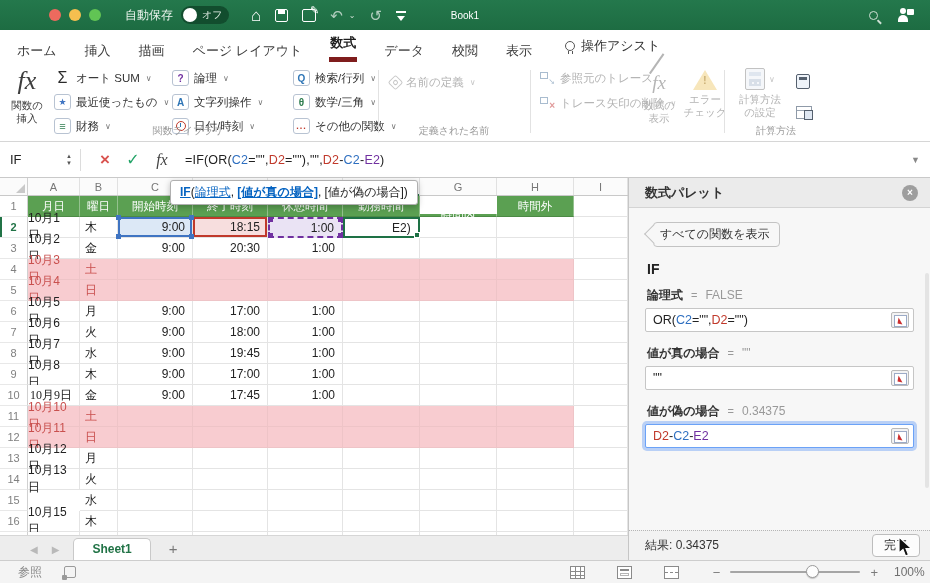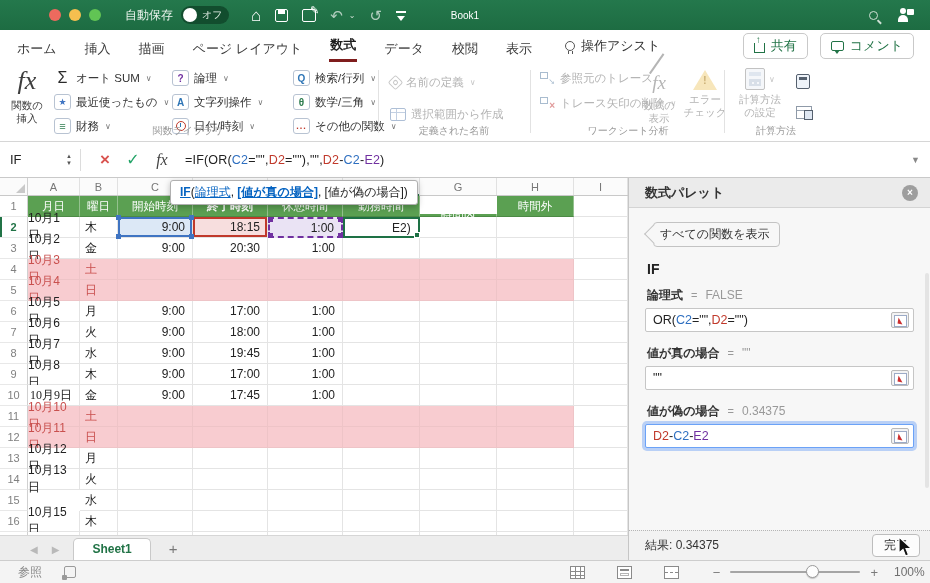--- a/index.html
+++ b/index.html
@@ -33,21 +33,21 @@
   .ic-search { width:9px; height:9px; border:1.5px solid #cfe0d5; border-radius:50%; position:relative; }
   .ic-search::after { content:""; position:absolute; width:5px; height:1.5px; background:#cfe0d5; transform:rotate(45deg); left:7px; top:9px; }
   .ic-person { width:16px; height:14px; position:relative; }
   .ic-person::before { content:""; position:absolute; left:2px; top:0; width:6px; height:6px; border-radius:50%; background:#fff; }
   .ic-person::after { content:""; position:absolute; left:0; top:7px; width:10px; height:7px; border-radius:5px 5px 0 0; background:#fff; }
   .ic-person .bubble { position:absolute; right:0; top:1px; width:7px; height:6px; background:#fff; border-radius:1px; }
 
   
   #tabbar { left:0; top:30px; width:930px; height:32px; background:#fff; display:flex; align-items:center; padding:0 16px; }
   .rtab { font-size:13px; color:#3a3a3a; margin-right:26px; padding:7px 1px 5px; cursor:default; white-space:nowrap; }
-  .rtab.active { color:#1d1d1d; font-weight:700; border-bottom:4px solid #7f1d1d; }
+  .rtab.active { color:#1d1d1d; font-weight:700; border-bottom:8px solid #7f1d1d; }
   #assist { display:flex; align-items:center; gap:6px; margin-left:6px; color:#333; font-size:13px; }
   .ic-bulb { width:10px; height:10px; border:1.5px solid #555; border-radius:50%; position:relative; }
   .ic-bulb::after { content:""; position:absolute; left:2px; top:9px; width:3px; height:3px; border-left:1.5px solid #555; border-right:1.5px solid #555; }
   .tab-right { margin-left:auto; display:flex; gap:12px; }
   .pill-btn { border:1px solid #c9c9c9; border-radius:5px; padding:3px 10px; display:flex; align-items:center; gap:6px; color:#217346; font-size:13px; background:#fff; }
   .ic-share { width:11px; height:10px; border:1.5px solid #217346; border-top:none; position:relative; margin-top:3px; }
   .ic-share::after { content:"\2191"; position:absolute; left:1px; top:-9px; font-size:10px; color:#217346; font-weight:bold; }
   .ic-comment { width:13px; height:10px; border:1.5px solid #217346; border-radius:2px; position:relative; }
   .ic-comment::after { content:""; position:absolute; left:2px; bottom:-4px; border-left:3px solid transparent; border-right:3px solid transparent; border-top:4px solid #217346; }
 
@@ -238,30 +238,20 @@
       <div class="rtab">ページ レイアウト</div>
       <div class="rtab active">数式</div>
       <div class="rtab">データ</div>
       <div class="rtab">校閲</div>
       <div class="rtab">表示</div>
     </div>
   <div id="assist">
     <span class="ic-bulb"></span>
     <span>操作アシスト</span>
   </div>
-  <div class="tab-right">
-    <div class="pill-btn">
-      <span class="ic-share"></span>
-      <span>共有</span>
-    </div>
-    <div class="pill-btn">
-      <span class="ic-comment"></span>
-      <span>コメント</span>
-    </div>
-  </div>
 </div>
 
 <div id="ribbon" class="abs">
   <div class="bigbtn" style="left:4px;">
     <span class="fx-big">fx</span>
     <span class="blabel">関数の
 挿入</span>
   </div>
   <div id="lib-col-0" class="rib-col" style="left:54px;">
       <div class="rib-item">
@@ -318,24 +308,20 @@
     </div>
   <div class="grp-label" style="left:4px;width:368px;">関数ライブラリ</div>
 
   <div class="rib-divider" style="left:378px;"></div>
   <div class="rib-col" style="left:390px;gap:12px;top:10px;">
     <div class="rib-item disabled">
       <span class="ic-tag"></span>
       <span>名前の定義</span>
       <span class="caret">∨</span>
     </div>
-    <div class="rib-item disabled">
-      <span class="ic-grid-sel"></span>
-      <span>選択範囲から作成</span>
-    </div>
   </div>
   <div class="grp-label" style="left:384px;width:140px;">定義された名前</div>
 
   <div class="rib-divider" style="left:530px;"></div>
   <div class="rib-col" style="left:540px;gap:5px;">
     <div class="rib-item disabled">
       <span class="ic-trace"></span>
       <span>参照元のトレース</span>
     </div>
     <div class="rib-item disabled">
@@ -347,21 +333,20 @@
   <div class="bigbtn disabled" style="left:636px;top:8px;">
     <span class="fx-slash">fx</span>
     <span class="blabel">数式の
 表示</span>
   </div>
   <div class="bigbtn disabled" style="left:682px;top:8px;">
     <span class="ic-warn"></span>
     <span class="blabel">エラー
 チェック</span>
   </div>
-  <div class="grp-label" style="left:536px;width:184px;">ワークシート分析</div>
 
   <div class="rib-divider" style="left:724px;"></div>
   <div class="bigbtn disabled" style="left:732px;top:6px;width:56px;">
     <span style="display:flex;align-items:center;gap:4px;">
       <span class="ic-calcpad"></span>
       <span class="caret" style="font-size:8px;color:#c6c6c6;">∨</span>
     </span>
     <span class="blabel">計算方法
 の設定</span>
   </div>
@@ -400,21 +385,21 @@
       <div class="colhead" style="width: 77px;">G</div>
       <div class="colhead" style="width: 77px;">H</div>
       <div class="colhead" style="width: 54px;">I</div>
     </div>
   <div id="rows-host">
       <div class="grow hrow">
         <div class="gut">1</div>
         <div class="cell al-c" style="width: 52px;">月日</div>
         <div class="cell al-c" style="width: 38px;">曜日</div>
         <div class="cell al-c" style="width: 75px;">開始時刻</div>
-        <div class="cell al-c" style="width: 75px; font-weight: bold;">終了時刻</div>
+        <div class="cell al-c" style="width: 75px;">終了時刻</div>
         <div class="cell al-c" style="width: 75px;">休憩時間</div>
         <div class="cell al-c" style="width: 77px;">勤務時間</div>
         <div class="cell al-c" style="width: 77px; margin-top: 18px;">時間内</div>
         <div class="cell al-c" style="width: 77px;">時間外</div>
         <div class="cell plaincell" style="width: 54px;"></div>
       </div>
       <div class="grow">
         <div class="gut active">2</div>
         <div class="cell al-r" style="width: 52px;">10月1日</div>
         <div class="cell al-l" style="width: 38px;">木</div>

